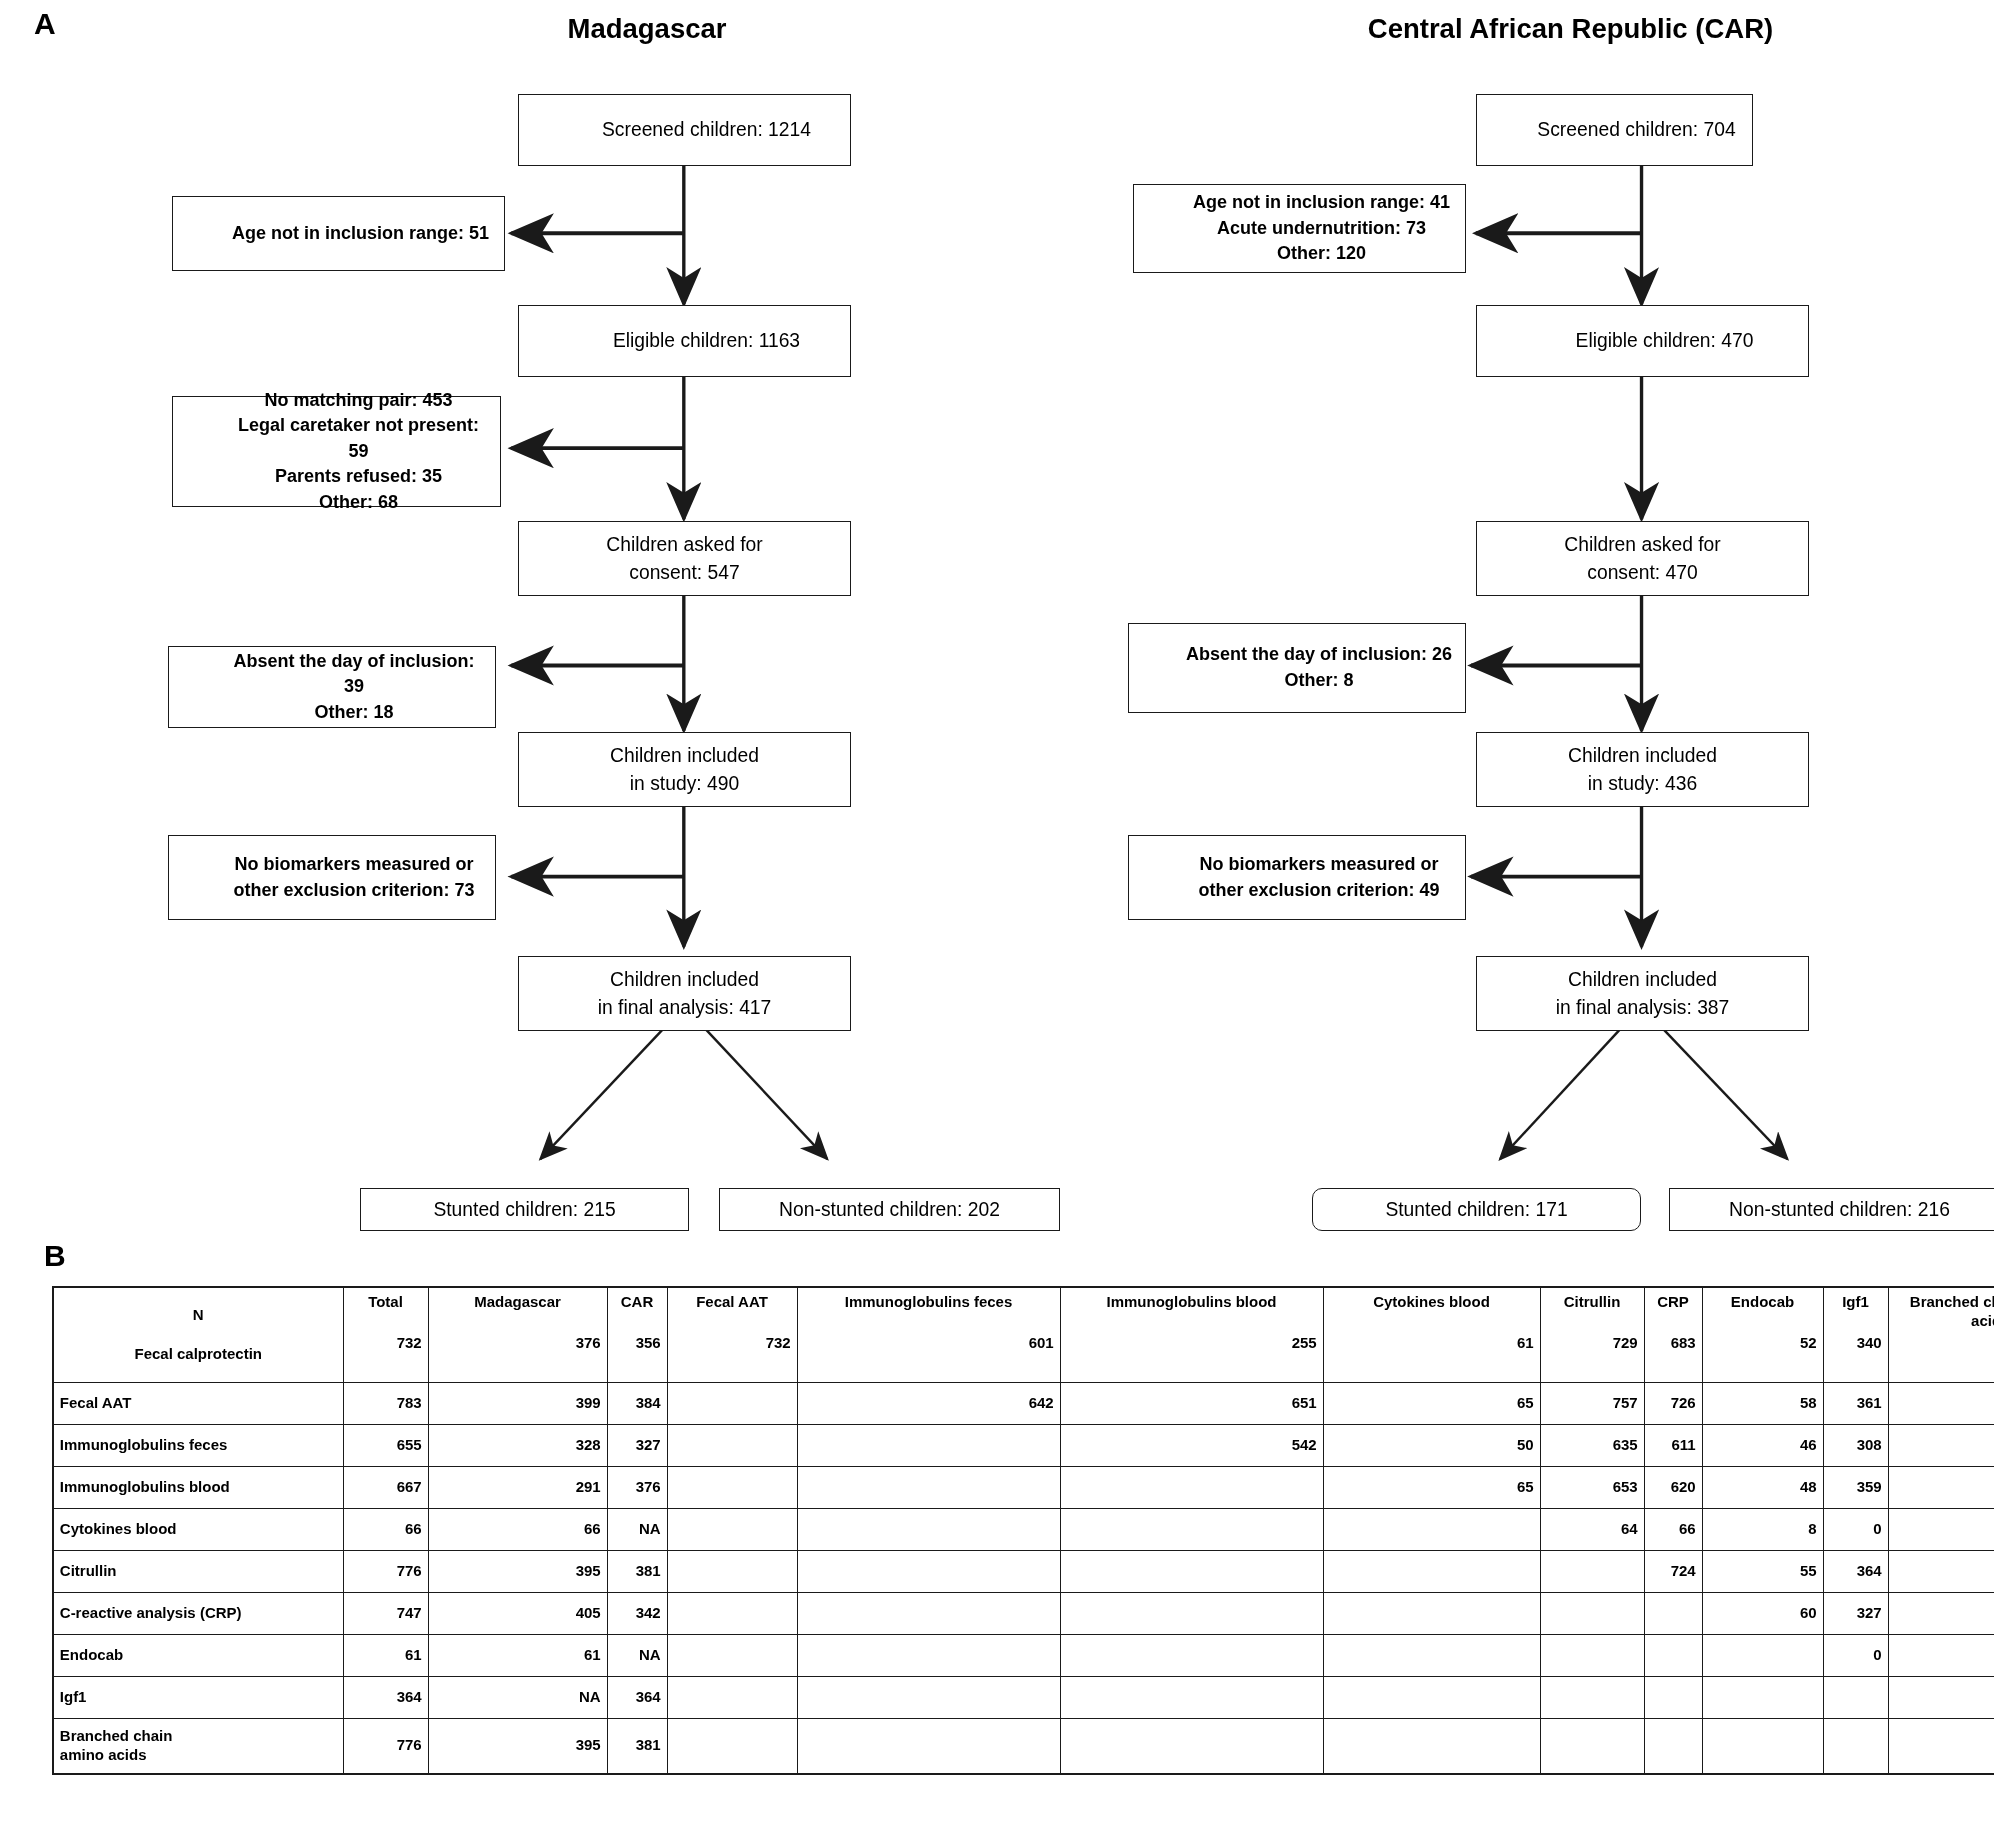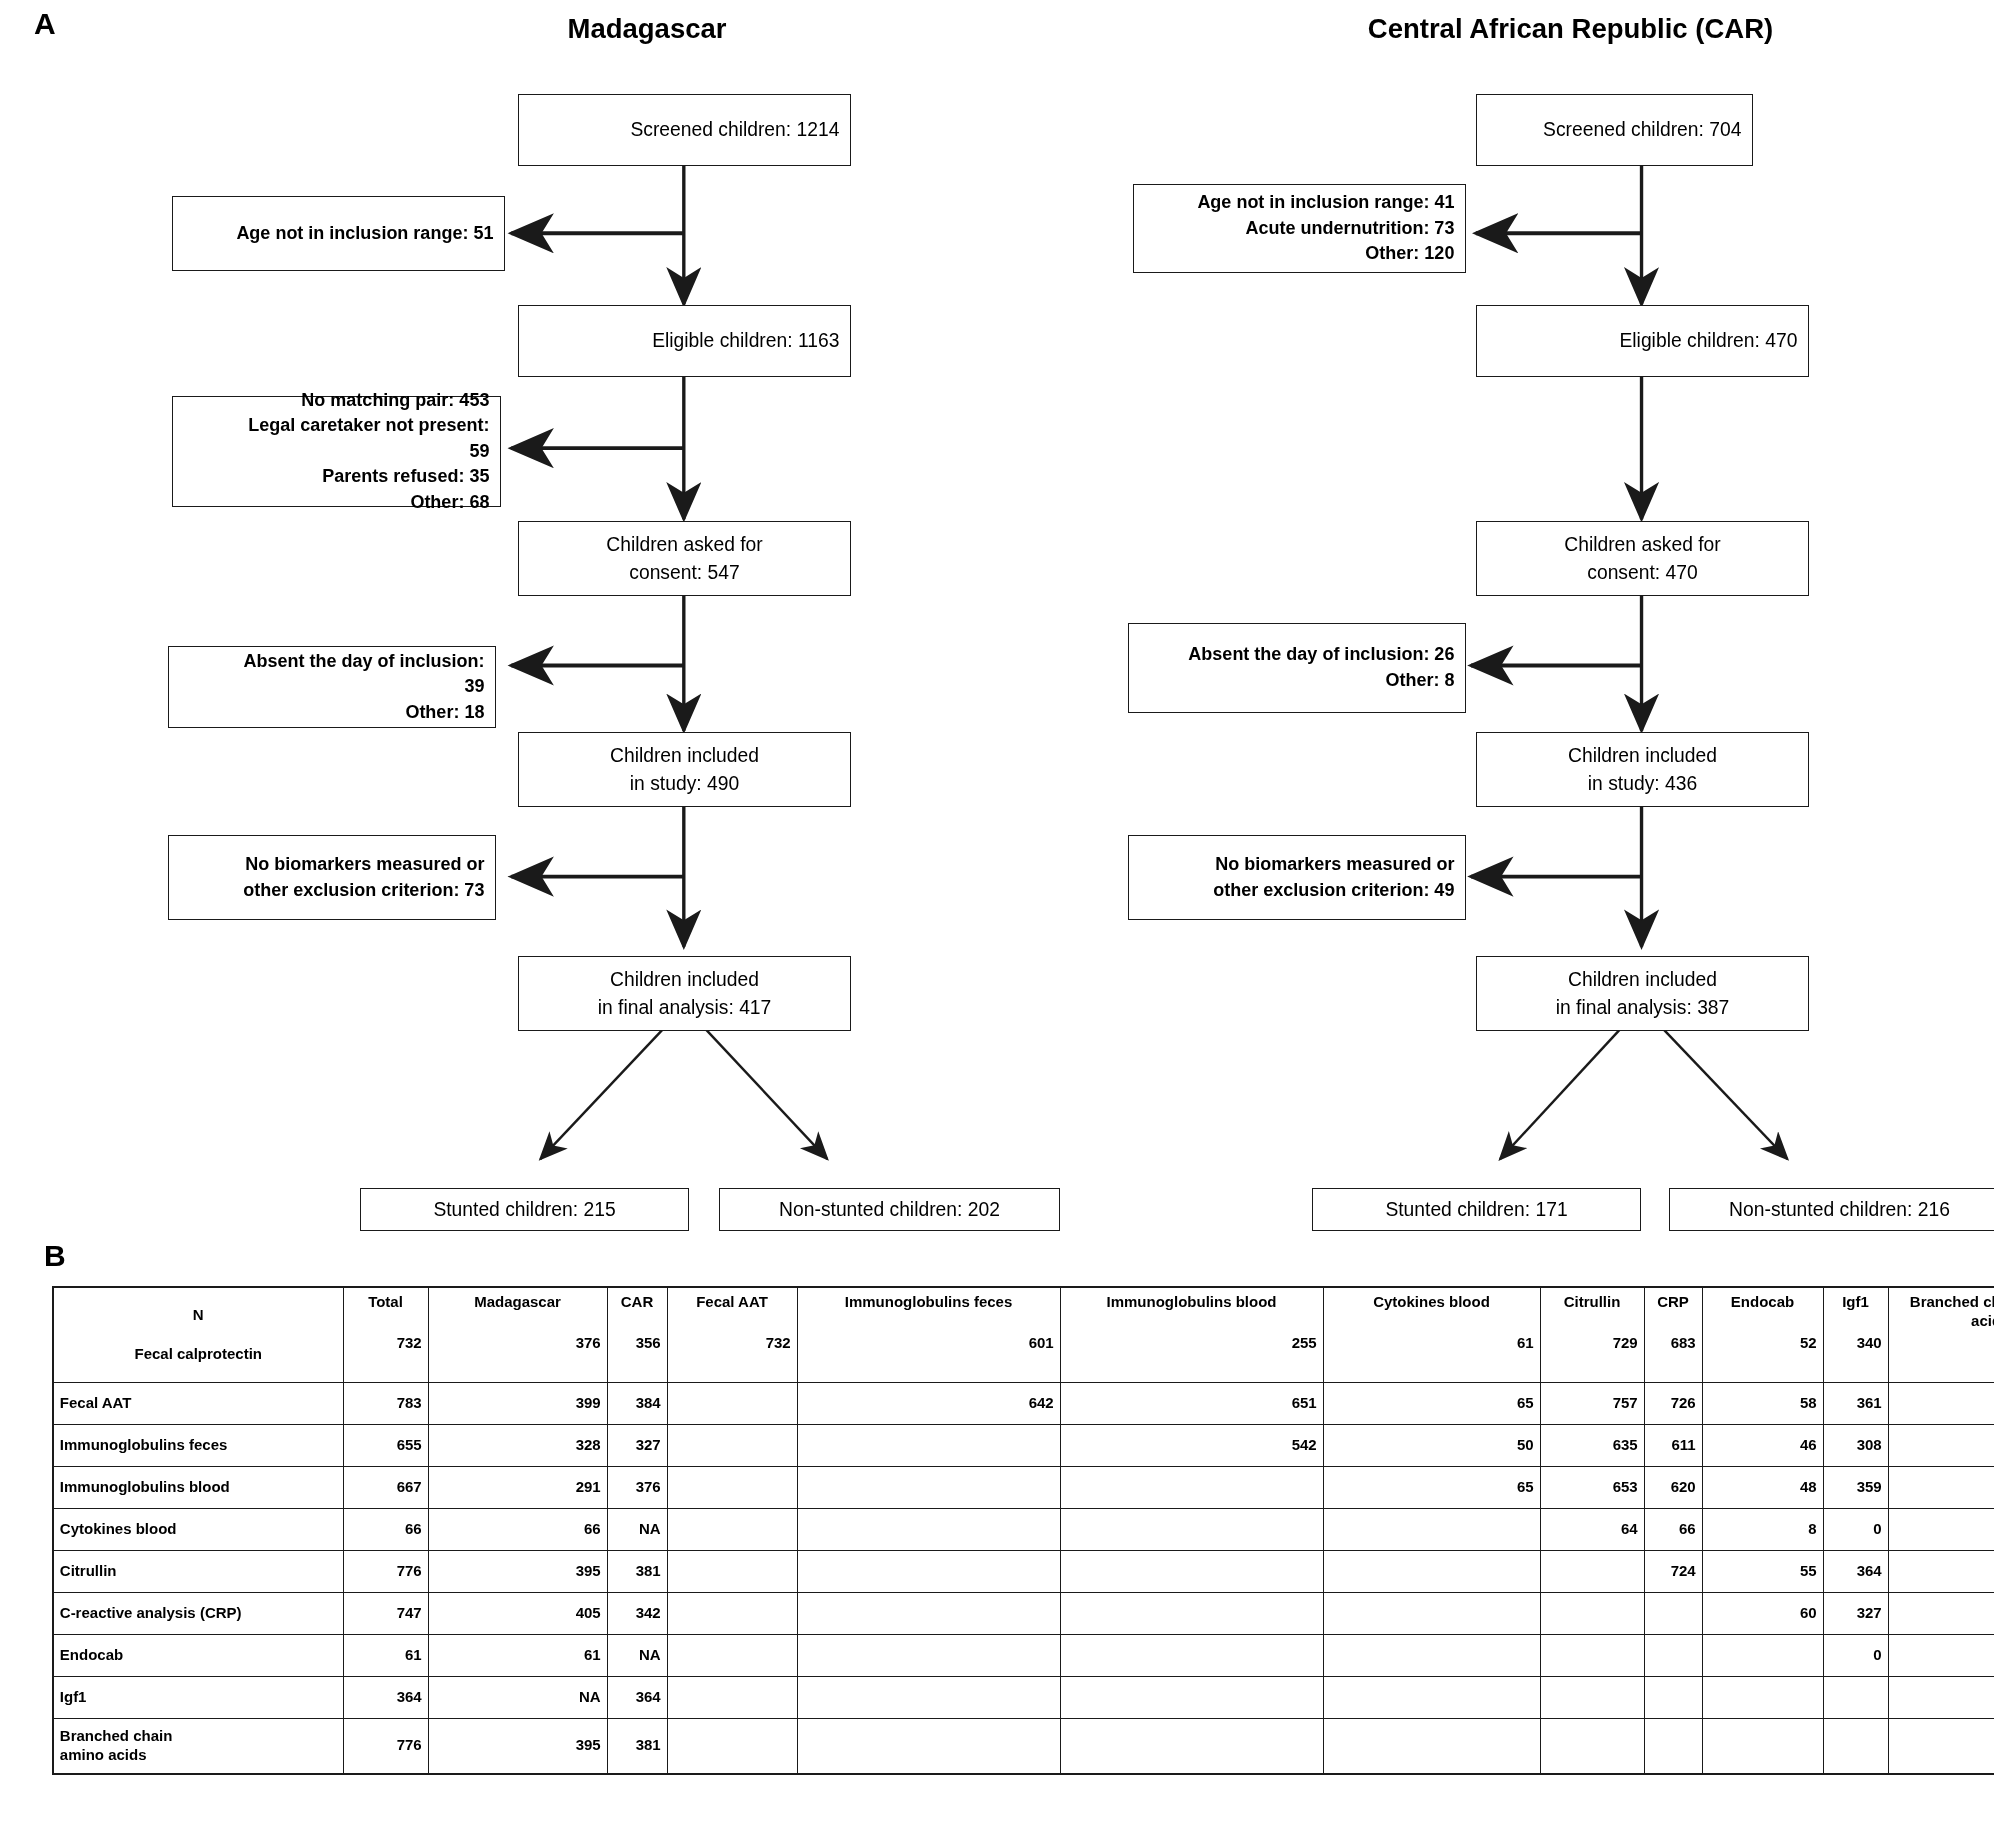--- a/index.html
+++ b/index.html
@@ -40,21 +40,21 @@
   .fbox{
     position:absolute;
     border:1.9px solid #1a1a1a;
     background:#ffffff;
     display:flex;
     align-items:center;
     font-size:19.3px;
     line-height:1.42;
   }
   .fbox.center{ justify-content:center; text-align:center; }
-  .fbox.left{ justify-content:flex-start; text-align:right;padding-left:44px; }
+  .fbox.left{ justify-content:flex-start; text-align:center;padding-left:44px; }
   .fbox .txt{ padding:0 12.6px; width:100%; }
   .fbox.left .txt{ padding:0 10.6px; }
   .fbox .ln{ display:block; }
   .excl{ font-weight:bold; font-size:18px; }
 
   
   #arrow-layer{
     position:absolute; left:0; top:0;
     width:1995px; height:1304px;
     pointer-events:none;
@@ -293,21 +293,21 @@
   </span>
 </div>
 
 <div class="fbox left" style="left:1128px; top:835px; width:338px; height:85px;">
   <span class="txt excl">
     <span class="ln">No biomarkers measured or</span>
     <span class="ln">other exclusion criterion: 49</span>
   </span>
 </div>
 
-<div class="fbox center" style="left:1312px; top:1188px; width:329px; height:43px;">
+<div class="fbox center" style="left:1312px; top:1188px; width:329px; height:43px;border-radius:10px;">
   <span class="txt">
       <span class="ln">Stunted children: 171</span>
     </span>
 </div>
 
 <div class="fbox center" style="left:1669px; top:1188px; width:341px; height:43px;">
   <span class="txt">
       <span class="ln">Non-stunted children: 216</span>
     </span>
 </div>

